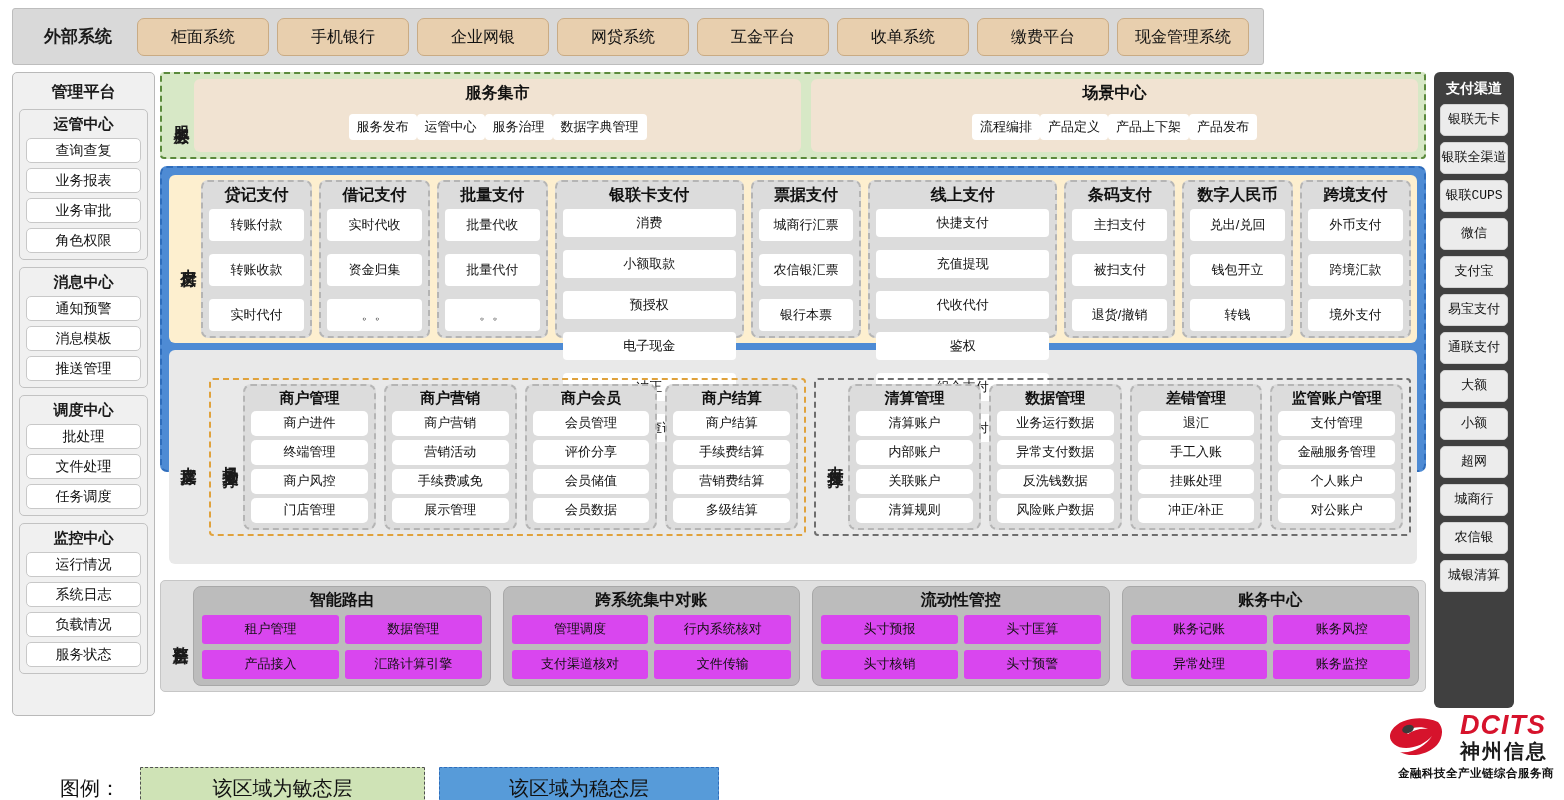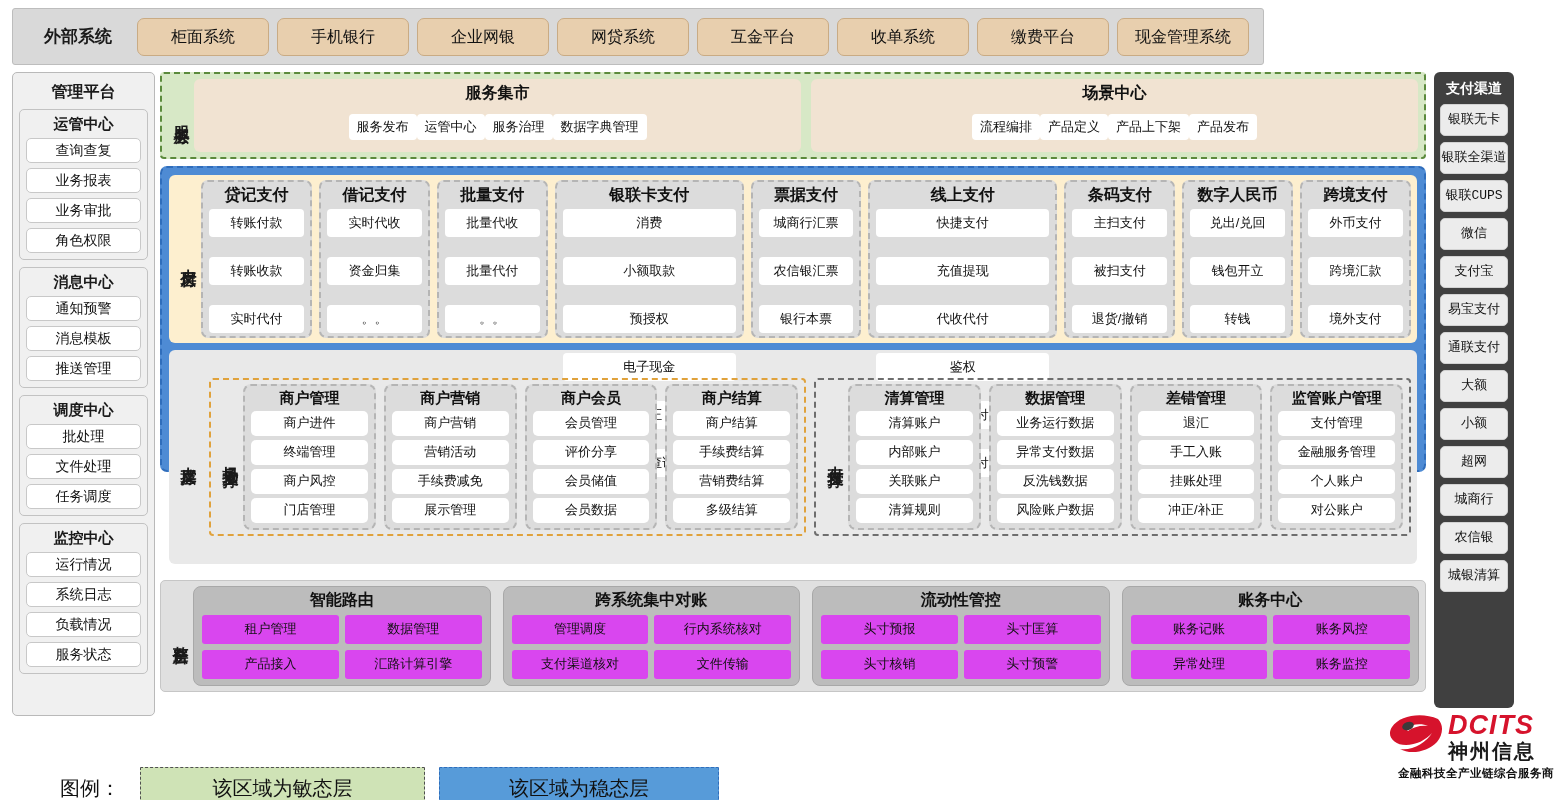--- a/index.html
+++ b/index.html
@@ -106,21 +106,21 @@
   }
   .pay-groups{display:flex;flex:1 1 auto;gap:7px;}
   .pay-group{
     background:#dcdcdc;border:2px dashed #b5b5b5;border-radius:7px;
     box-sizing:border-box;padding:2px 6px 5px;
     display:flex;flex-direction:column;
   }
   .pg1{flex:1 1 0;}
   .pg2{flex:1.82 1 0;}
   .pay-group-title{font-weight:bold;font-size:16px;text-align:center;color:#111;padding:1px 0 3px;}
-  .pay-cells{display:flex;flex-wrap:wrap;gap:20px;flex:1 1 auto;align-content:stretch;}
+  .pay-cells{display:flex;flex-wrap:wrap;gap:13px;flex:1 1 auto;align-content:stretch;}
   .pay-cell{
     background:#ffffff;border-radius:4px;font-size:13px;color:#111;
     flex:1 1 100%;min-height:28px;
   }
   .pg2 .pay-cell{flex:1 1 calc(50% - 2px);}
 
   
   .sup-layer{
     background:#e9e9e9;border-radius:6px;height:214px;margin-top:7px;
     box-sizing:border-box;display:flex;align-items:center;padding:5px 6px;gap:8px;
@@ -170,21 +170,21 @@
     background:#cfe3b6;border:1px dashed #4f4f4f;
     width:285px;height:42px;font-size:20px;color:#111;border-radius:1px;
   }
   .legend-blue{
     background:#579bd9;border:1px dashed #2f6dbb;
     width:280px;height:42px;font-size:20px;color:#111;border-radius:1px;
   }
 
   
   .logo{position:absolute;left:1388px;top:712px;width:176px;height:80px;}
-  .logo-row{display:flex;gap:4px;}
+  .logo-row{display:flex;align-items:center;gap:16px;}
   .logo-text{display:flex;flex-direction:column;line-height:1;}
   .logo-en{font-size:27px;font-weight:bold;color:#d6132c;letter-spacing:1px;font-style:italic;}
   .logo-cn{font-size:20px;font-weight:bold;color:#1a1a1a;letter-spacing:2px;margin-top:2px;}
   .logo-tag{font-size:11.5px;font-weight:bold;color:#111;margin-top:5px;text-align:center;letter-spacing:0.5px;}
 </style>
 </head>
 <body>
 
 <div class="page">
 

